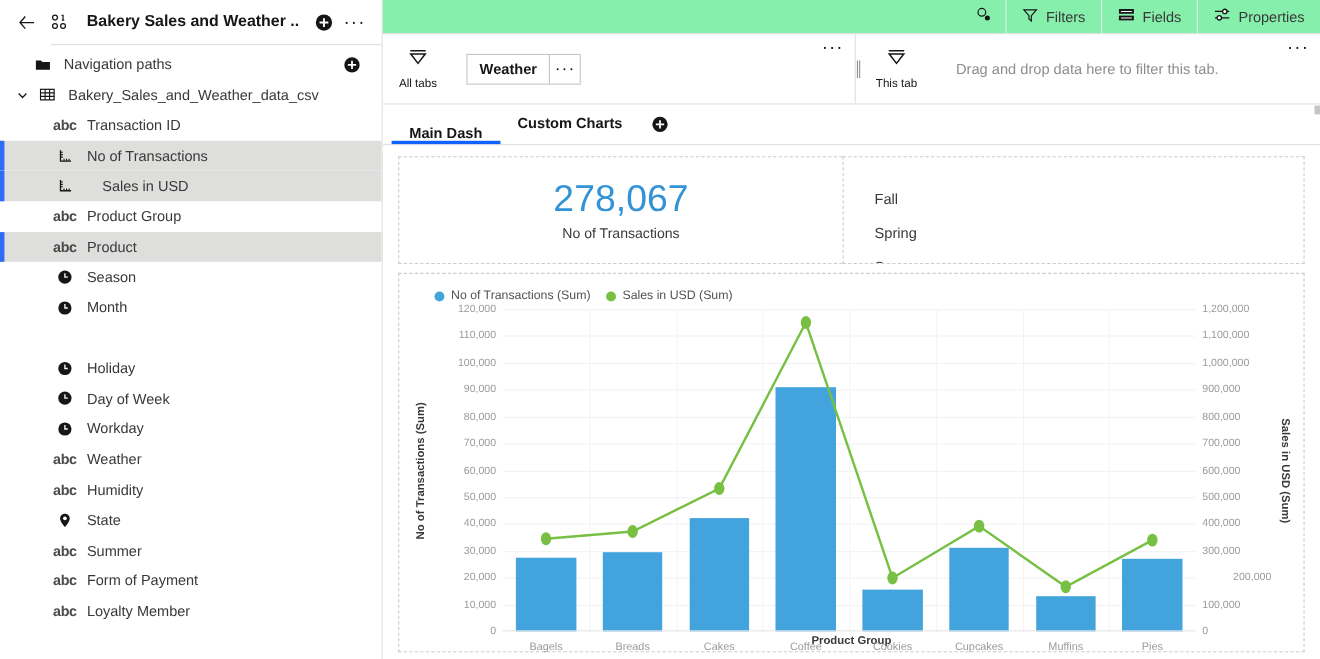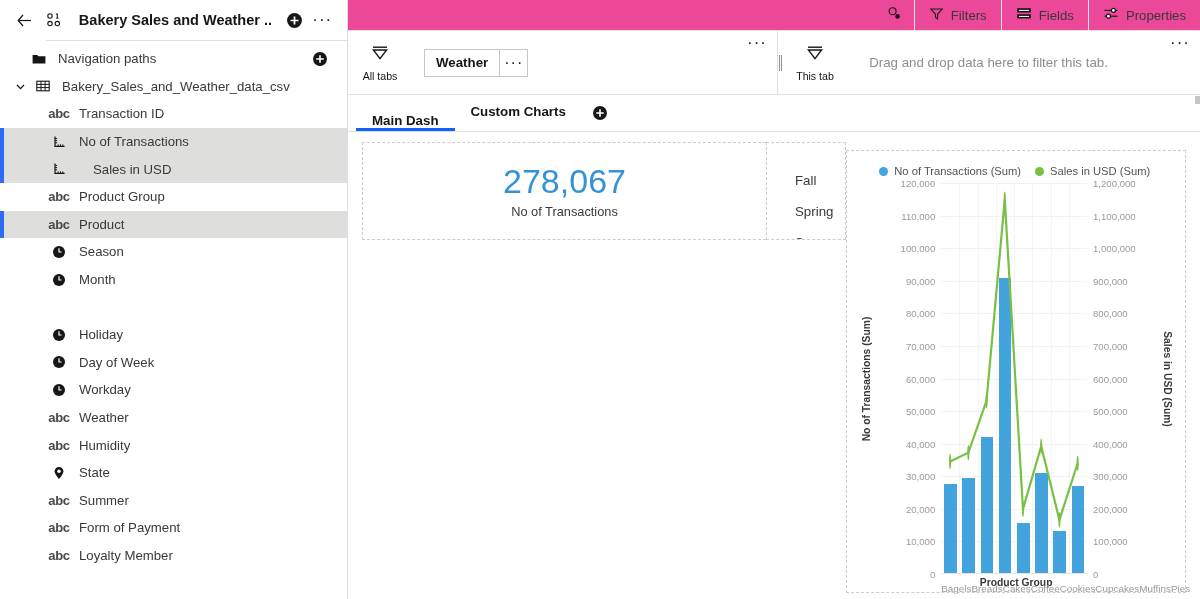--- a/index.html
+++ b/index.html
@@ -49,21 +49,21 @@
   .pad-l24 { padding-left: 24px; }
 
   .chev { width: 16px; height:16px; display:flex;align-items:center;justify-content:center; flex:0 0 16px;}
   .abc { font-size: 13px; font-weight: bold; color: #4a4a4a; letter-spacing:-0.3px; }
 
   
   .main { flex: 1; height: 599px; display: flex; flex-direction: column; background: #fff; position: relative; }
 
   .topbar {
     height: 31px; flex: 0 0 31px; display: flex; align-items: center;
-    justify-content: flex-end; border-bottom: 1px solid #e0e0e0; background:#ec4899;
+    justify-content: flex-end; border-bottom: 1px solid #e0e0e0; background:#86efac;
   }
   .tb-item {
     display: flex; align-items: center; gap: 7px; height: 31px;
     padding: 0 14px; font-size: 13.2px; color: #393939; cursor: pointer;
     border-left: 1px solid #e8e8e8;
   }
   .tb-item.noborder { border-left: none; }
   .tb-icon-only { padding: 0 12px; }
 
   
@@ -91,21 +91,21 @@
   .grip-lines { width:3px; height:16px; border-left:1px solid #8d8d8d; border-right:1px solid #8d8d8d; }
 
   
   .dashtabs { height: 37px; flex:0 0 37px; display:flex; align-items:stretch; border-bottom:1px solid #e0e0e0; padding-left: 8px;}
   .dtab { display:flex; align-items:center; padding: 0 16px; font-size:13.3px; font-weight:bold; color:#161616; cursor:pointer;
           border-bottom: 3px solid transparent; }
   .dtab.active { border-bottom-color: #0f62fe; align-items: flex-end; }
   .dtab-add { display:flex; align-items:center; padding: 0 10px; cursor:pointer; }
 
   
-  .canvas { flex:1; padding: 10px 14px 6px 14px; display:flex; flex-direction:row; gap:0px; overflow:hidden;}
+  .canvas { flex:1; padding: 10px 14px 6px 14px; display:flex; flex-direction:column; gap:0px; overflow:hidden;}
   .widget-row { display:flex; }
   .widget {
     border: 1px dashed #cccccc; background:#fff; position:relative;
   }
   .kpi-w { width: 404px; height: 98px; display:flex; flex-direction:column; align-items:center; justify-content:center; border-right:none;}
   .kpi-val { font-size: 34px; color: #3393d6; font-weight: normal; line-height: 1.06; letter-spacing: 0px;}
   .kpi-lbl { font-size: 12.8px; color: #393939; margin-top: 5px;}
   .list-w { flex:1; height: 98px; padding: 22px 0 0 28px; overflow:hidden; }
   .list-item { font-size: 13.3px; color: #393939; line-height: 31px; }
 
@@ -537,21 +537,21 @@
               <div class="tick" style="top: 41.6667%;">70,000</div>
               <div class="tick" style="top: 33.3333%;">80,000</div>
               <div class="tick" style="top: 25%;">90,000</div>
               <div class="tick" style="top: 16.6667%;">100,000</div>
               <div class="tick" style="top: 8.33333%;">110,000</div>
               <div class="tick" style="top: 0%;">120,000</div>
             </div>
           <div class="ticks-r" id="ticks-right">
               <div class="tick" style="top: 100%;">0</div>
               <div class="tick" style="top: 91.6667%;">100,000</div>
-              <div class="tick" style="top: 83.3333%;">200,000</div>
+              <div class="tick" style="top: 83.3333%; margin-left: 28px;">200,000</div>
               <div class="tick" style="top: 75%;">300,000</div>
               <div class="tick" style="top: 66.6667%;">400,000</div>
               <div class="tick" style="top: 58.3333%;">500,000</div>
               <div class="tick" style="top: 50%;">600,000</div>
               <div class="tick" style="top: 41.6667%;">700,000</div>
               <div class="tick" style="top: 33.3333%;">800,000</div>
               <div class="tick" style="top: 25%;">900,000</div>
               <div class="tick" style="top: 16.6667%;">1,000,000</div>
               <div class="tick" style="top: 8.33333%;">1,100,000</div>
               <div class="tick" style="top: 0%;">1,200,000</div>

